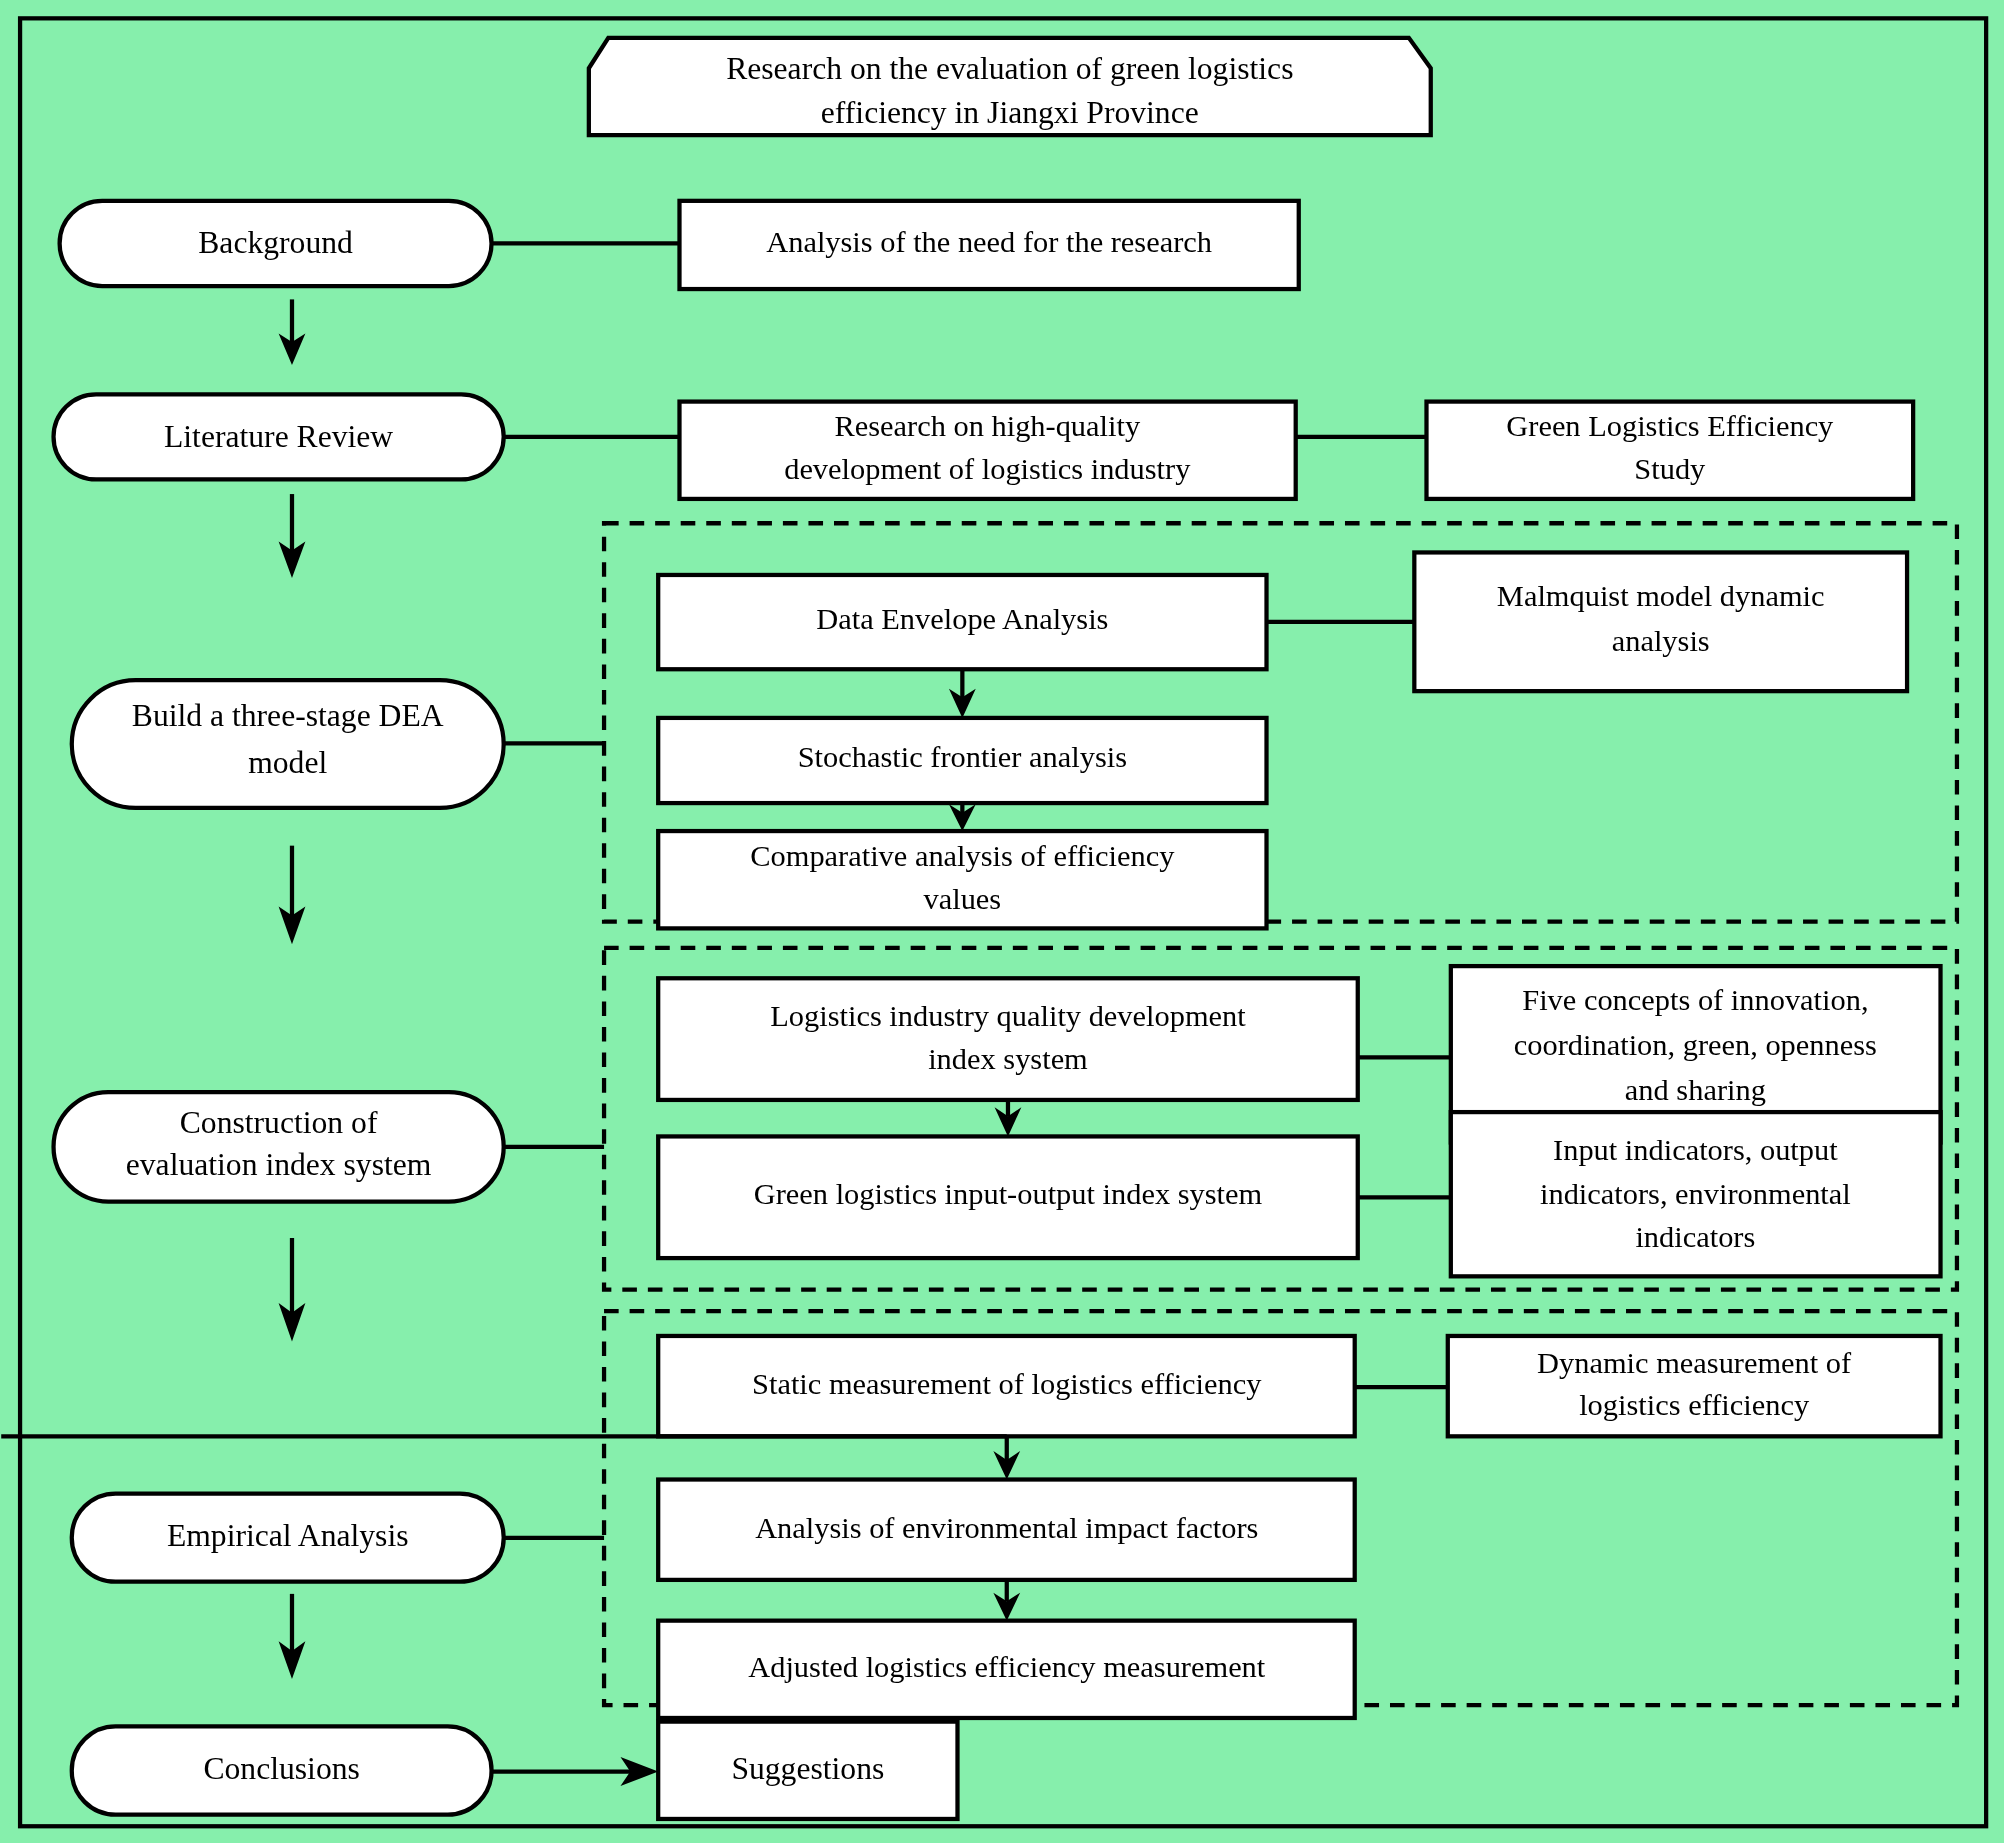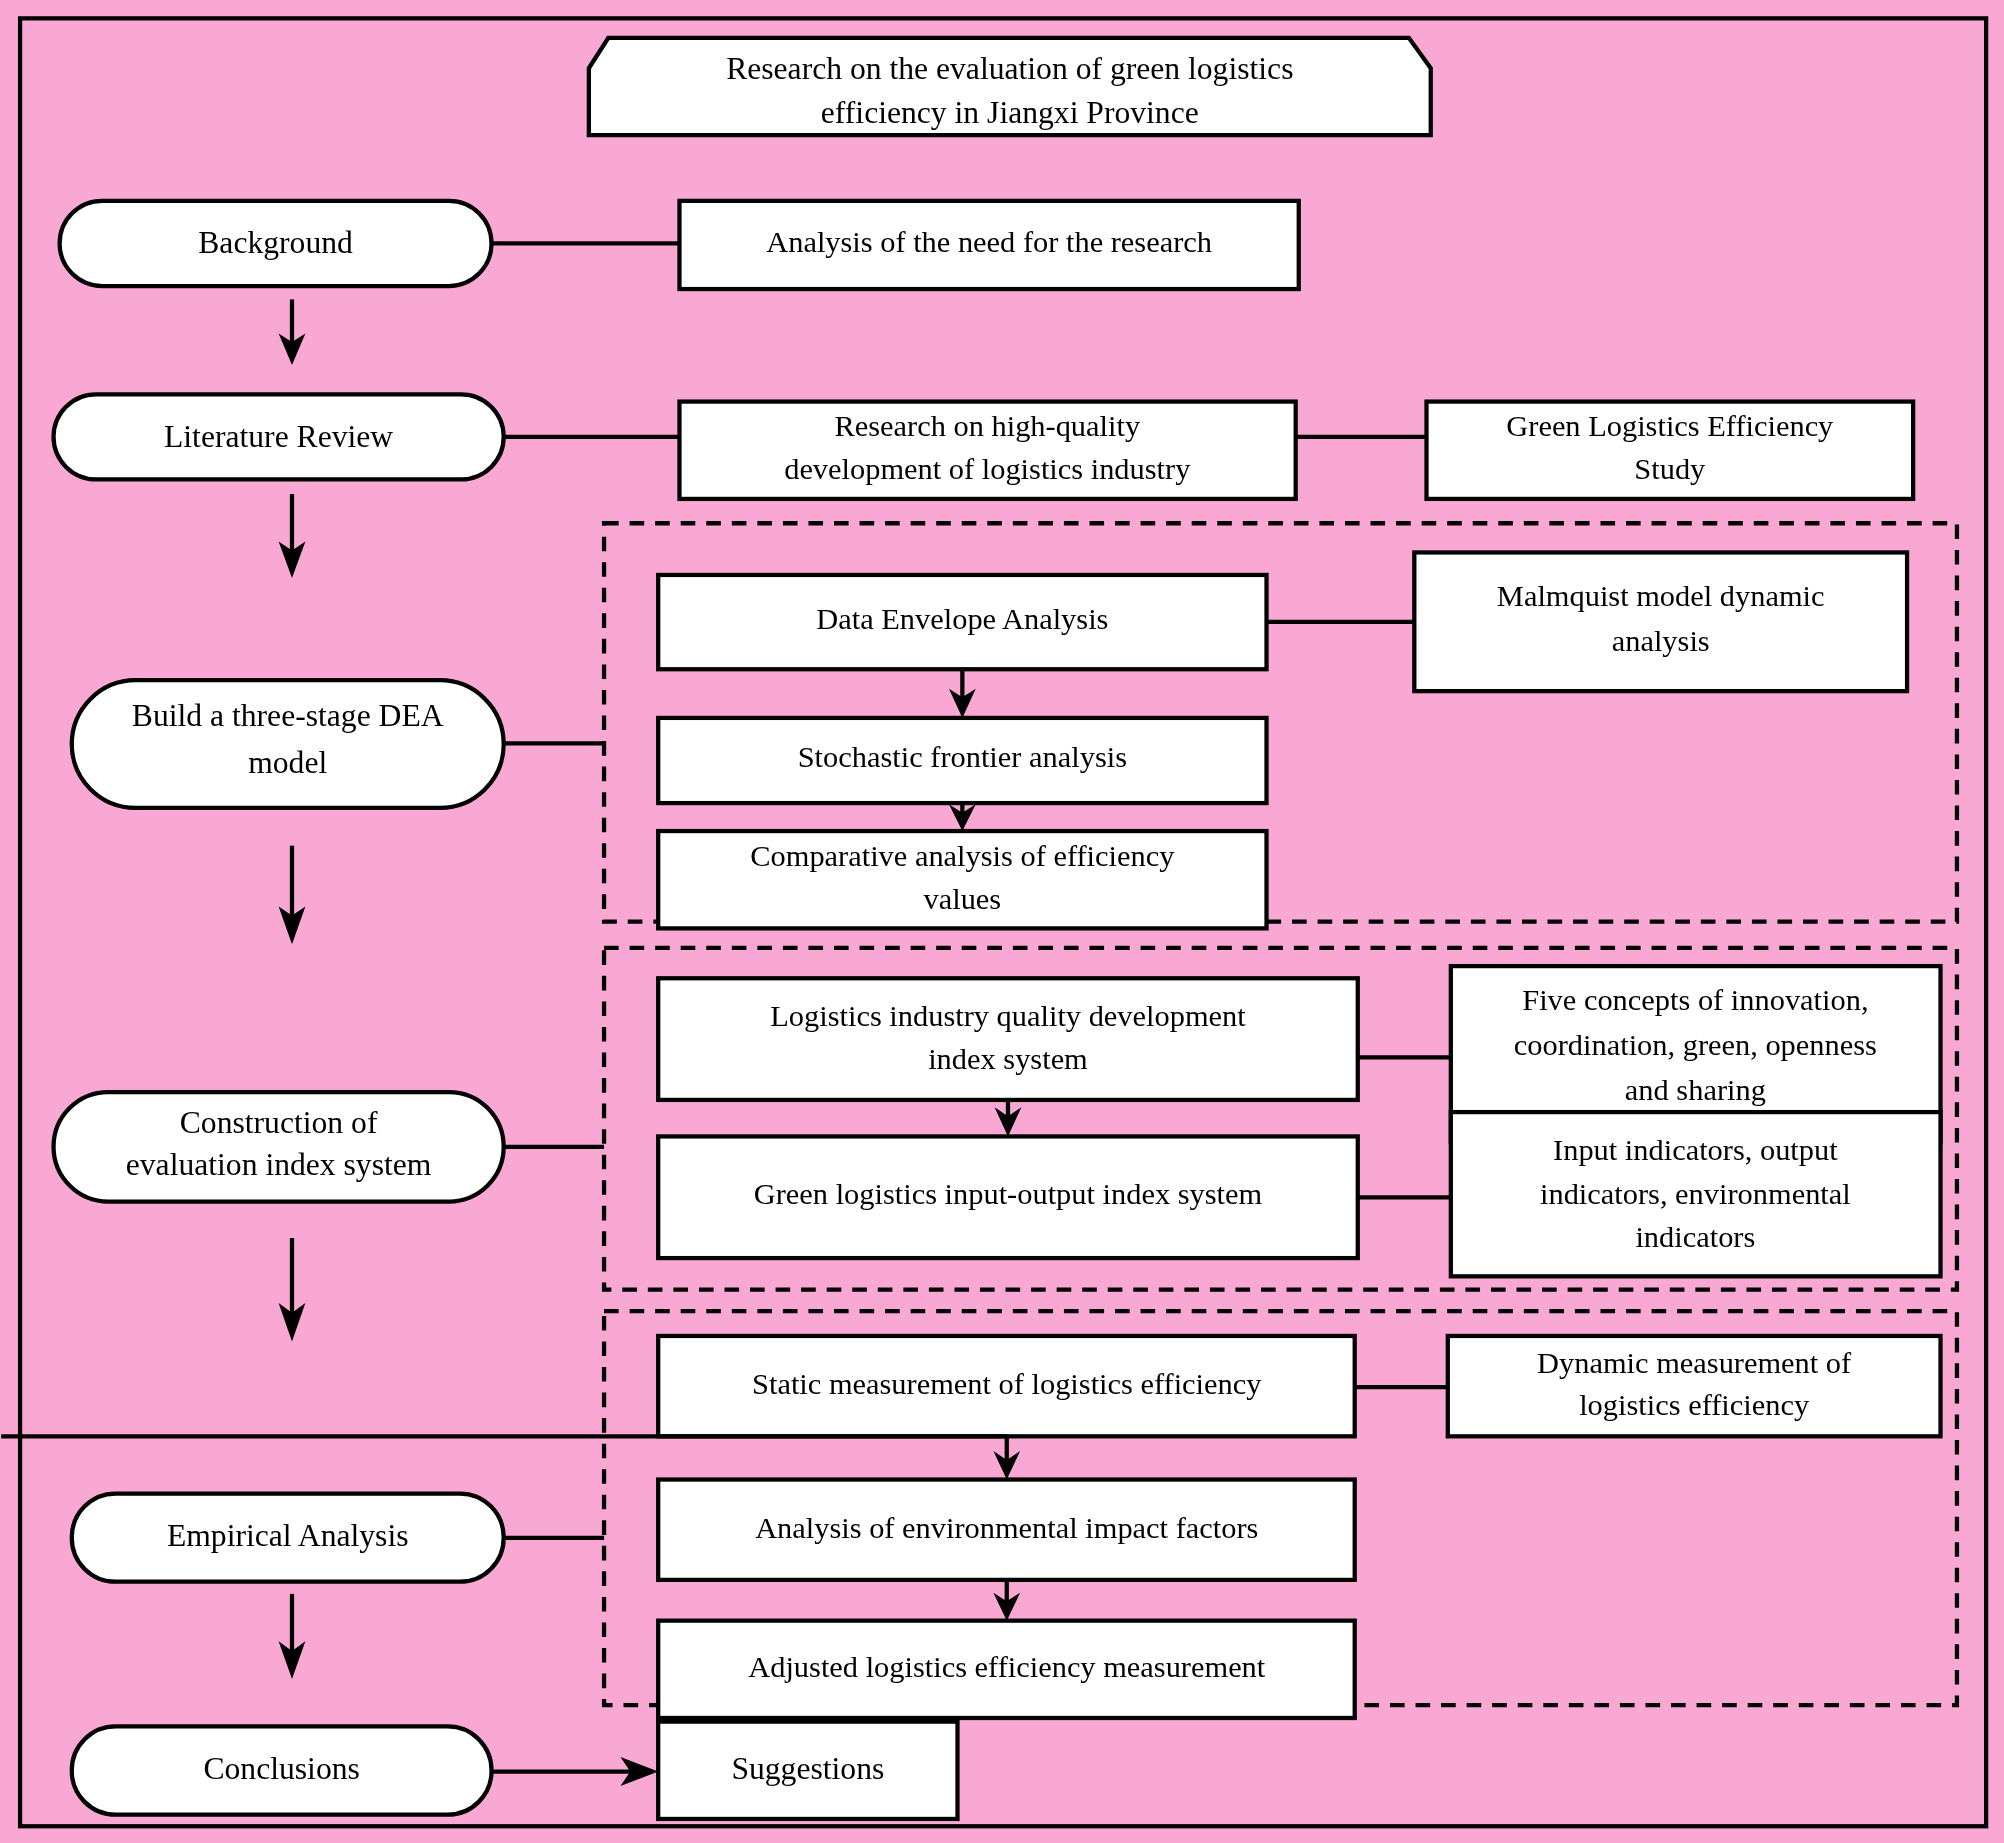--- a/index.html
+++ b/index.html
@@ -4,21 +4,21 @@
 <style>
   html, body {
     margin: 0;
     padding: 0;
     background: #ffffff;
   }
   #stage {
     position: relative;
     width: 2005px;
     height: 1844px;
-    background: #f9a8d4;
+    background: #86efac;
     font-family: "Liberation Serif", "DejaVu Serif", serif;
   }
   svg.flow {
     display: block;
     width: 2005px;
     height: 1844px;
   }
   .node-text {
     font-family: "Liberation Serif", "DejaVu Serif", serif;
     fill: #000000;

